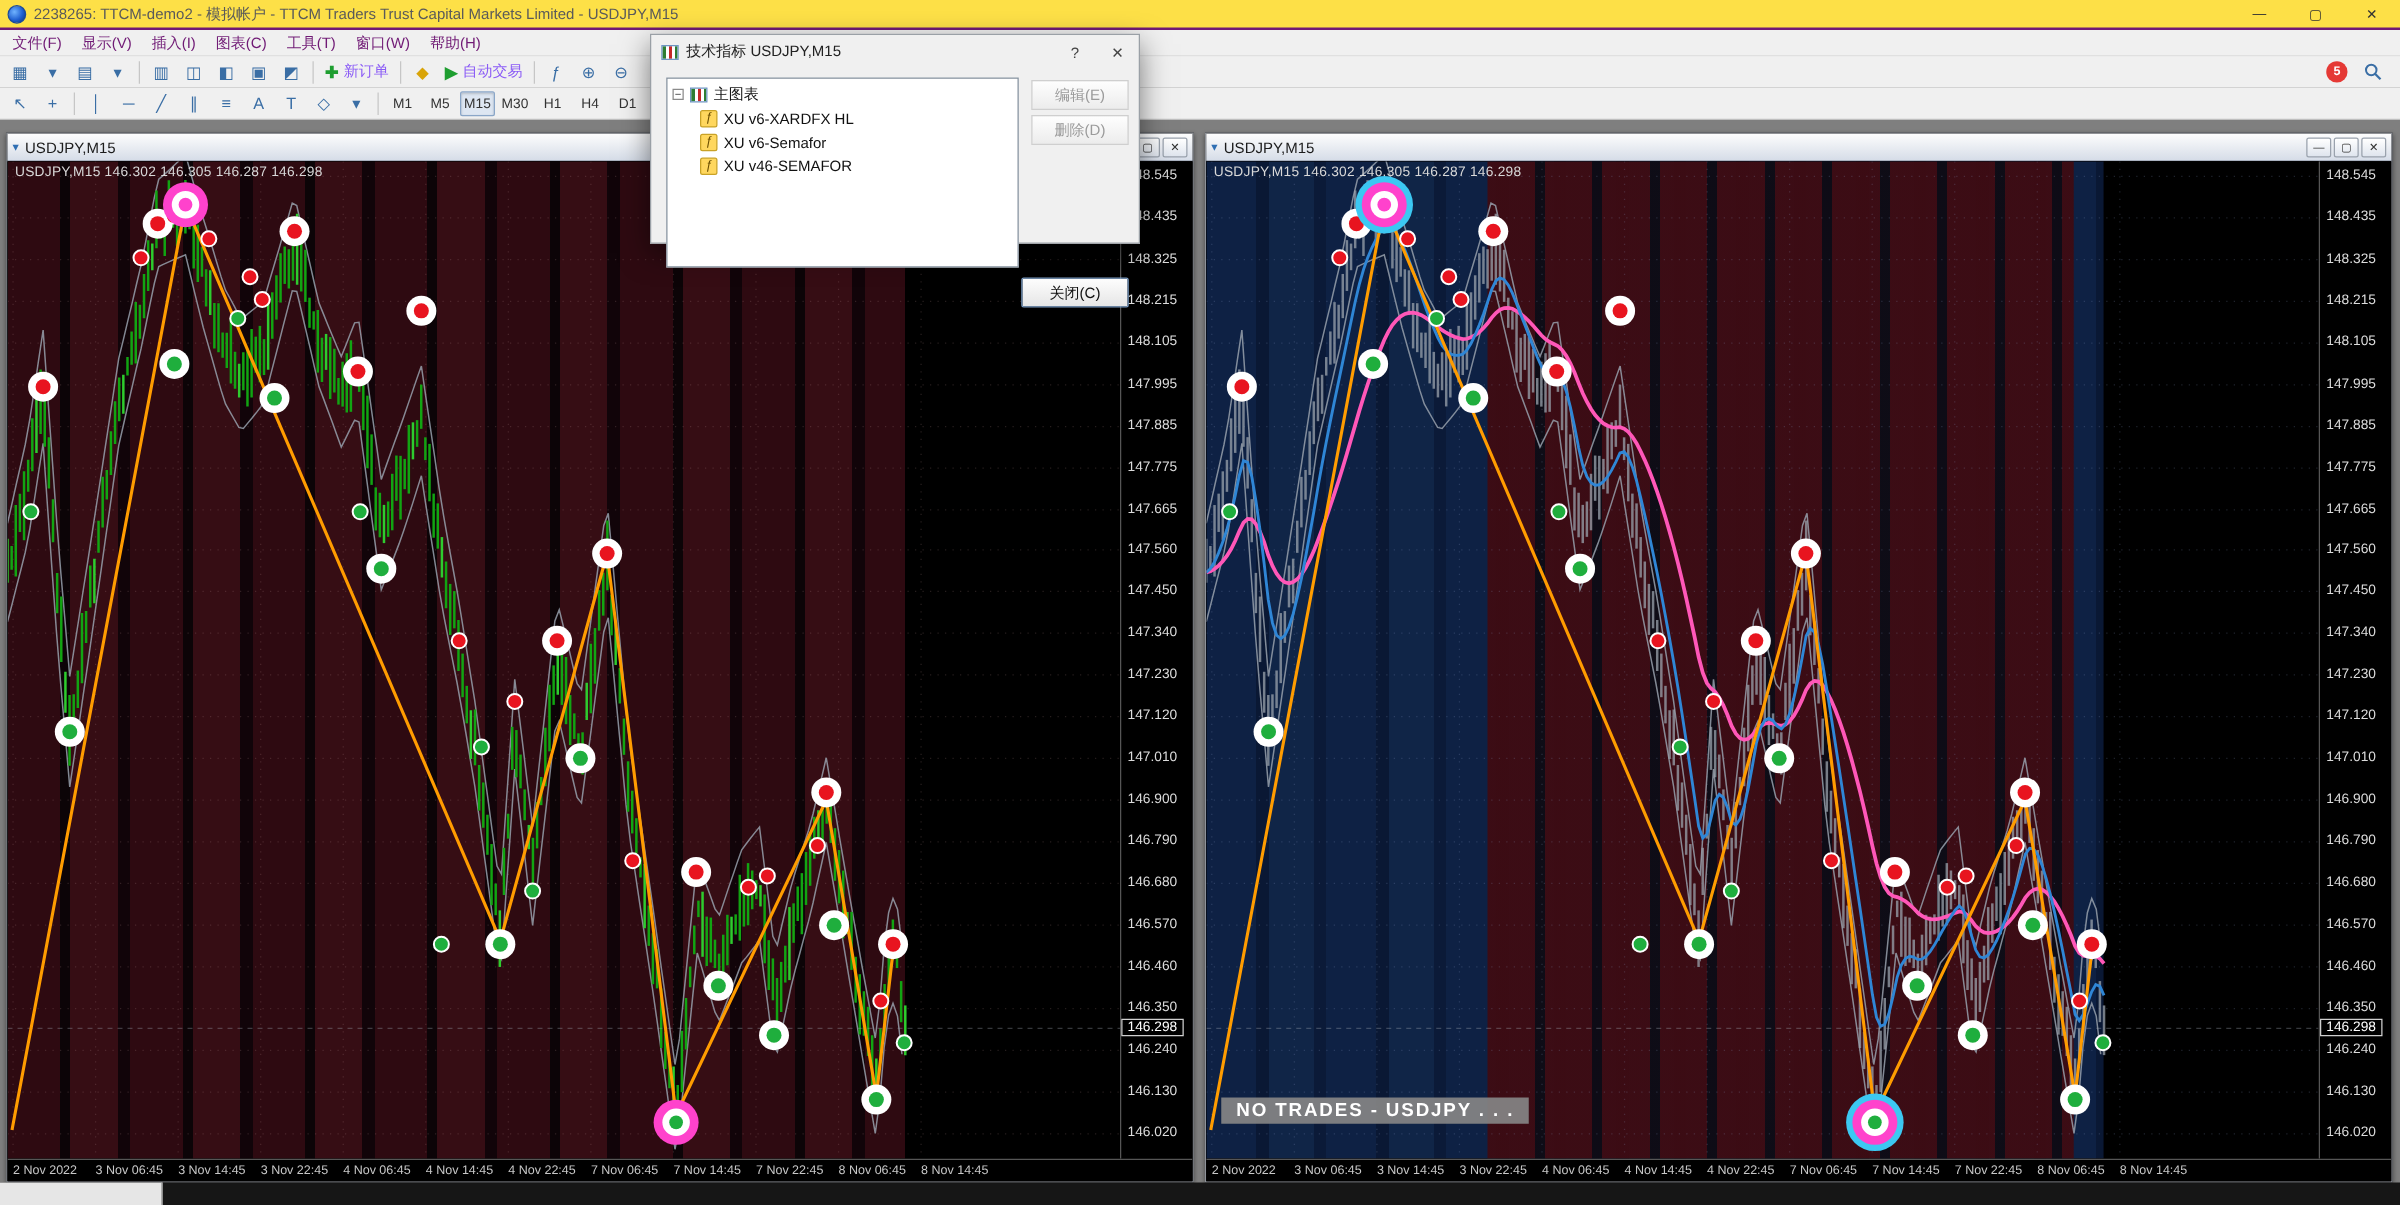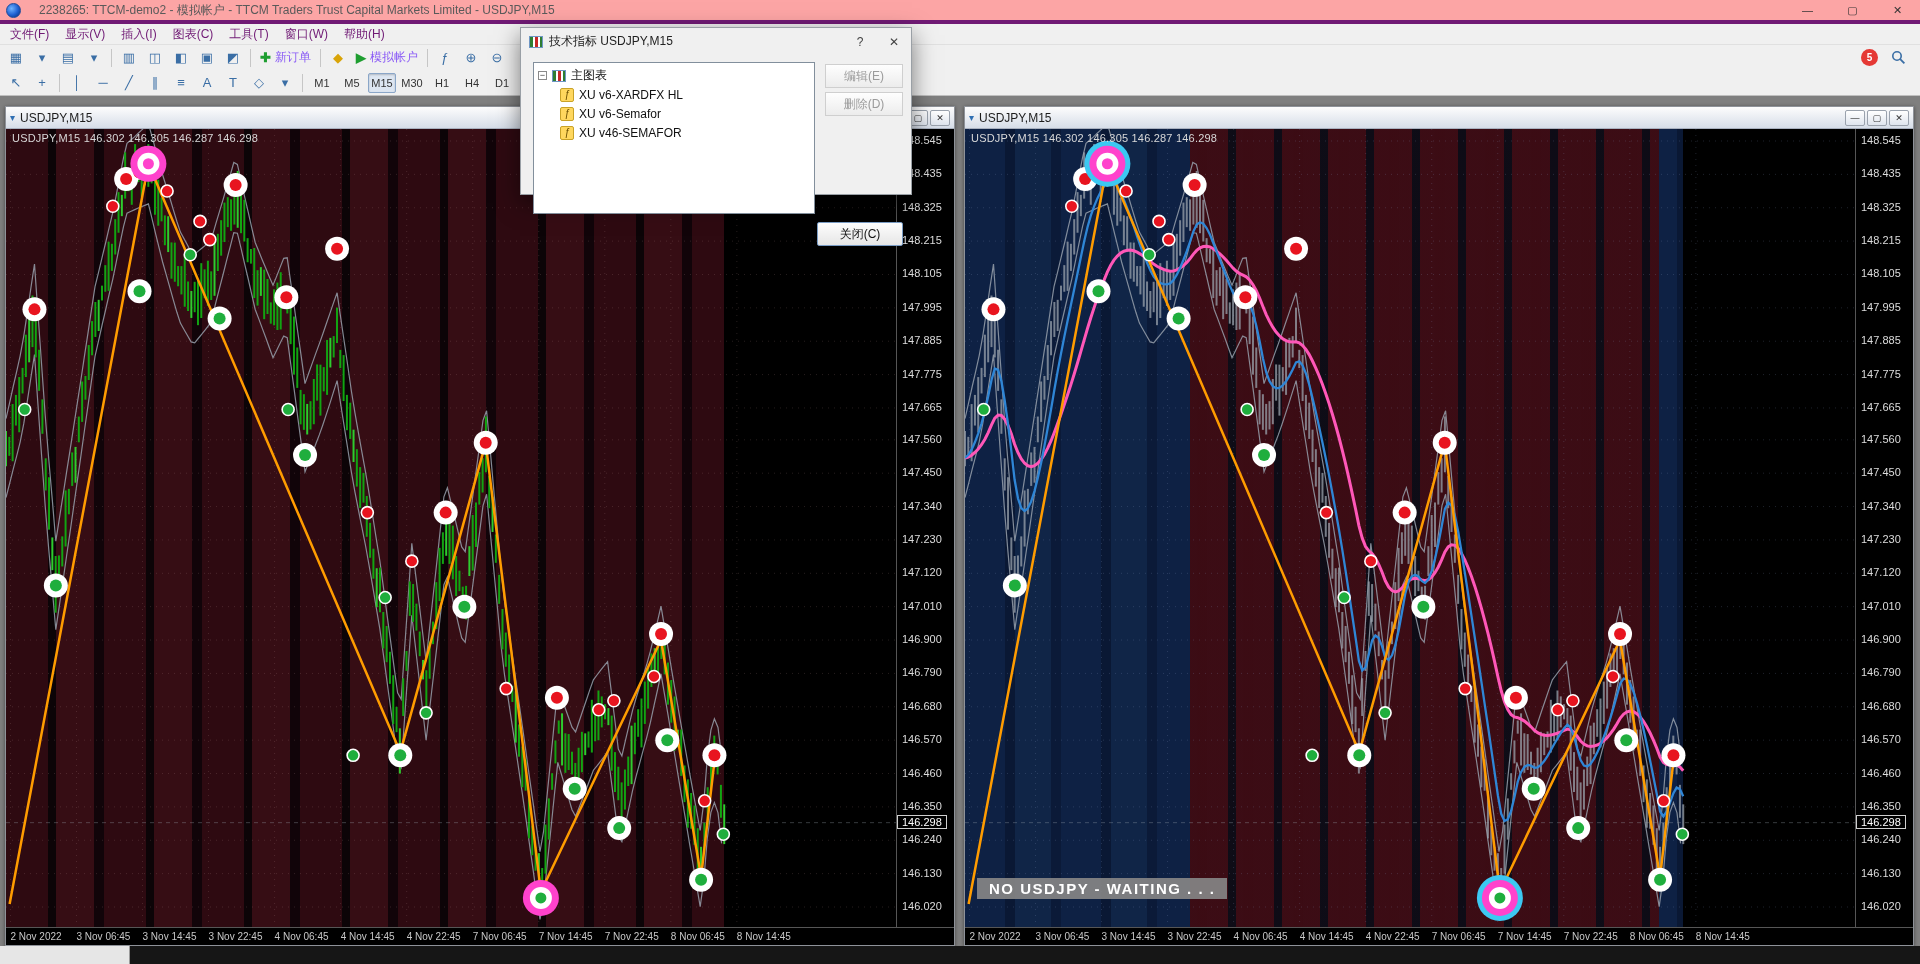--- a/index.html
+++ b/index.html
@@ -1,20 +1,20 @@
 <!DOCTYPE html>
 <html><head>
 <meta charset="utf-8">
 <style>
   *{margin:0;padding:0;box-sizing:border-box}
   html,body{width:1920px;height:964px;overflow:hidden}
   body{position:relative;font-family:"Liberation Sans",sans-serif;background:#7f7f7f;-webkit-font-smoothing:antialiased}
 
   
-  .titlebar{position:absolute;top:0;left:0;right:0;height:24px;background:#fca5a5;display:flex;align-items:center;padding-left:6px;gap:18px;border-bottom:4px solid #701a75}
+  .titlebar{position:absolute;top:0;left:0;right:0;height:24px;background:#fde047;display:flex;align-items:center;padding-left:6px;gap:6px;border-bottom:2px solid #701a75}
   .app-icon{width:15px;height:15px;border-radius:50%;background:radial-gradient(circle at 35% 35%,#6fb3ff,#1f5fd0 55%,#0b2e6e);border:1px solid #1b4a9b;flex:0 0 auto}
   .title-text{font-size:12px;color:#5a5a5a;white-space:nowrap}
   .win-controls{margin-left:auto;display:flex;height:100%}
   .win-btn{width:45px;height:100%;display:flex;align-items:center;justify-content:center;font-size:11px;color:#333}
 
   .menubar{position:absolute;top:24px;left:0;right:0;height:20px;background:#f0f0f0;display:flex;align-items:center;padding-left:2px}
   .menu-item{padding:2px 8px;font-size:12px;color:#701a75;cursor:default}
 
   .toolbar{position:absolute;left:0;right:0;background:#f0f0f0;display:flex;align-items:center;gap:2px;padding-left:4px}
   #toolbar1{top:44px;height:26px;border-top:1px solid #e0e0e0}
@@ -109,21 +109,21 @@
     <div class="tb-btn">◩</div>
     <div class="tb-sep"></div>
     <div class="tb-btn">
       <span class="ic-green">✚</span>
       <span class="lbl">新订单</span>
     </div>
     <div class="tb-sep"></div>
     <div class="tb-btn" style="color: rgb(217, 164, 8);">◆</div>
     <div class="tb-btn">
       <span class="ic-green">▶</span>
-      <span class="lbl">模拟帐户</span>
+      <span class="lbl">自动交易</span>
     </div>
     <div class="tb-sep"></div>
     <div class="tb-btn">ƒ</div>
     <div class="tb-btn">⊕</div>
     <div class="tb-btn">⊖</div>
     <div class="tb-right">
       <div class="badge">5</div>
       <div class="tb-btn">
         <svg width="15" height="15" viewBox="0 0 15 15">
           <circle cx="6" cy="6" r="4.2" fill="none" stroke="#3a6ea5" stroke-width="1.6"></circle>
@@ -1064,21 +1064,21 @@
               <g>
                 <circle cx="708.44" cy="626.3168316831669" r="12" fill="#fff"></circle>
                 <circle cx="708.44" cy="626.3168316831669" r="6" fill="#e8141f"></circle>
               </g>
               <g>
                 <circle cx="717.34" cy="705.192079207926" r="6" fill="#1fae3d" stroke="#fff" stroke-width="1.6"></circle>
               </g>
             </g>
           </svg>
         <div class="ohlc">USDJPY,M15  146.302 146.305 146.287 146.298</div>
-        <div class="overlay-label">NO USDJPY - WAITING . . .</div>
+        <div class="overlay-label">NO TRADES - USDJPY . . .</div>
       </div>
       <div class="axis-y">
           <div class="axis-label" style="top: 5px;">148.545</div>
           <div class="axis-label" style="top: 38.3703px;">148.435</div>
           <div class="axis-label" style="top: 71.7406px;">148.325</div>
           <div class="axis-label" style="top: 105.111px;">148.215</div>
           <div class="axis-label" style="top: 138.481px;">148.105</div>
           <div class="axis-label" style="top: 171.851px;">147.995</div>
           <div class="axis-label" style="top: 205.222px;">147.885</div>
           <div class="axis-label" style="top: 238.592px;">147.775</div>

